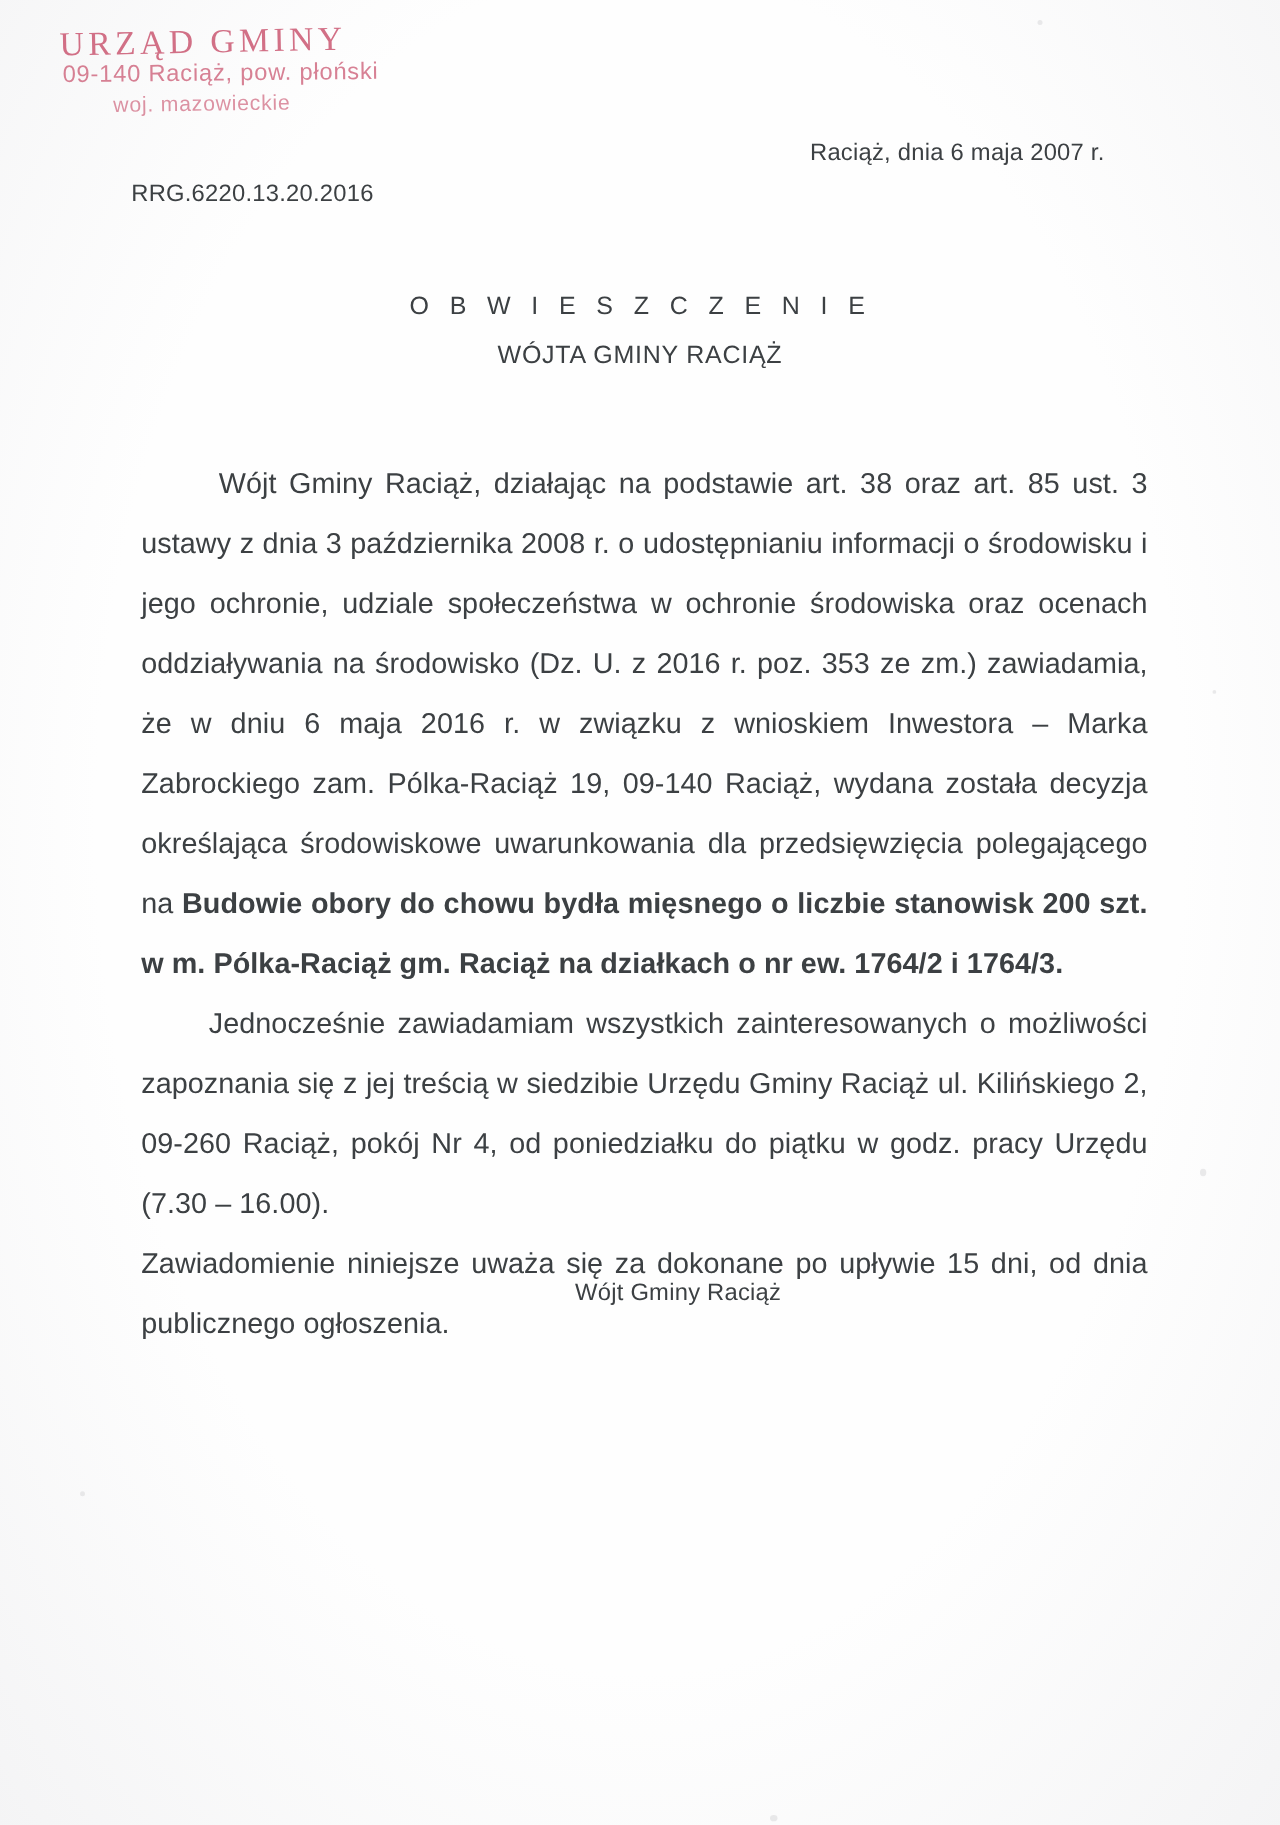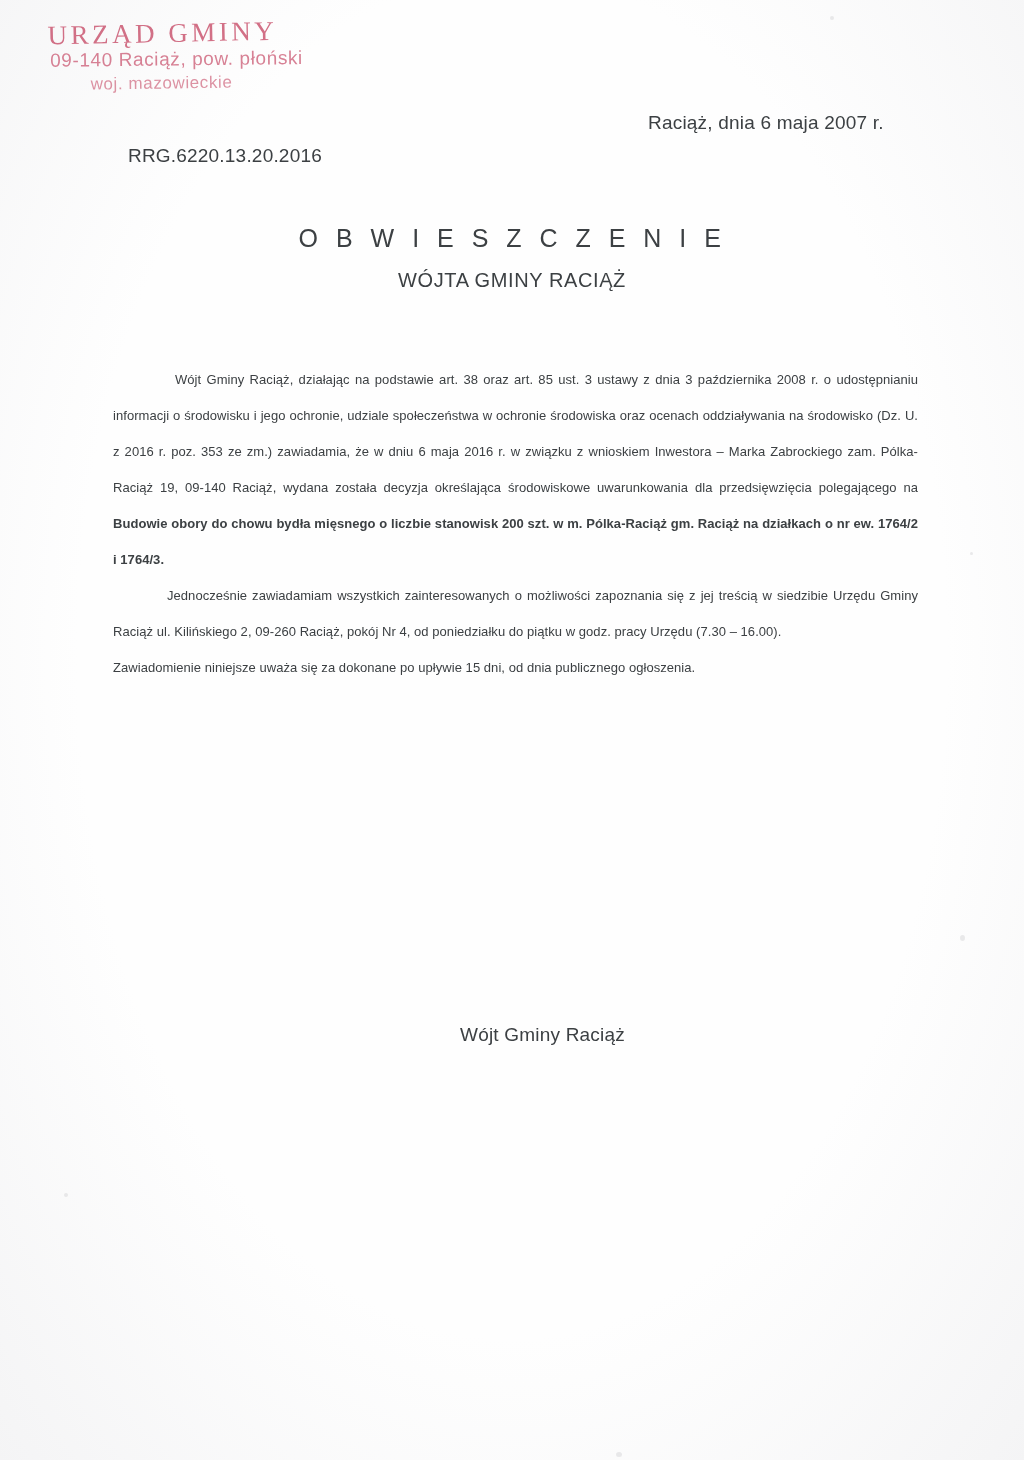--- a/index.html
+++ b/index.html
@@ -65,21 +65,21 @@
     margin-left: 42px;
     letter-spacing: 0.6px;
     opacity: 0.62;
     transform: rotate(0.4deg);
     white-space: nowrap;
   }
 
   
   .ref-number {
     position: absolute;
-    left: 128px;
+    left: 105px;
     top: 145px;
     font-size: 19px;
     letter-spacing: 0.2px;
     white-space: nowrap;
   }
   .place-date {
     position: absolute;
     left: 648px;
     top: 112px;
     font-size: 19px;
@@ -89,44 +89,44 @@
 
   
   .title-block {
     position: absolute;
     left: 0;
     right: 0;
     top: 222px;
     text-align: center;
   }
   .doc-title {
-    font-size: 25px;
+    font-size: 20px;
     letter-spacing: 5.5px;
-    margin: 2px 0 14px 0;
+    margin: 12px 0 14px 0;
     font-weight: 400;
     padding-left: 1px;
   }
   .doc-subtitle {
     font-size: 20px;
     letter-spacing: 0.6px;
     margin: 16px;
     font-weight: 400;
   }
 
   
   .body-block {
     position: absolute;
     left: 113px;
     top: 362px;
     width: 805px;
   }
   .para {
     margin: 0;
-    font-size: 13px;
-    line-height: 36px;
+    font-size: 23px;
+    line-height: 48px;
     text-align: justify;
     text-justify: inter-word;
     letter-spacing: 0.05px;
   }
   .para.indent { text-indent: 62px; }
   .para.indent-sm { text-indent: 54px; }
   .para b { font-weight: 700; }
 
   
   .signature {

